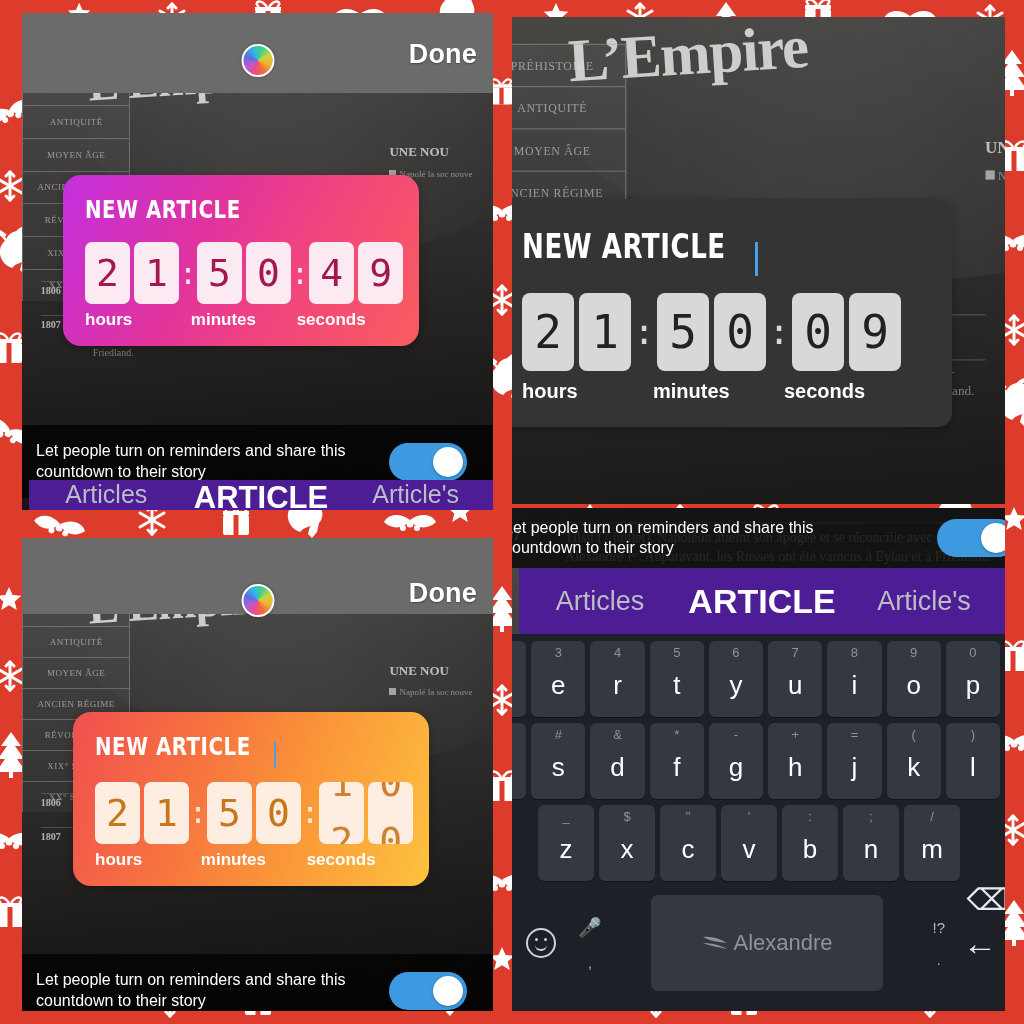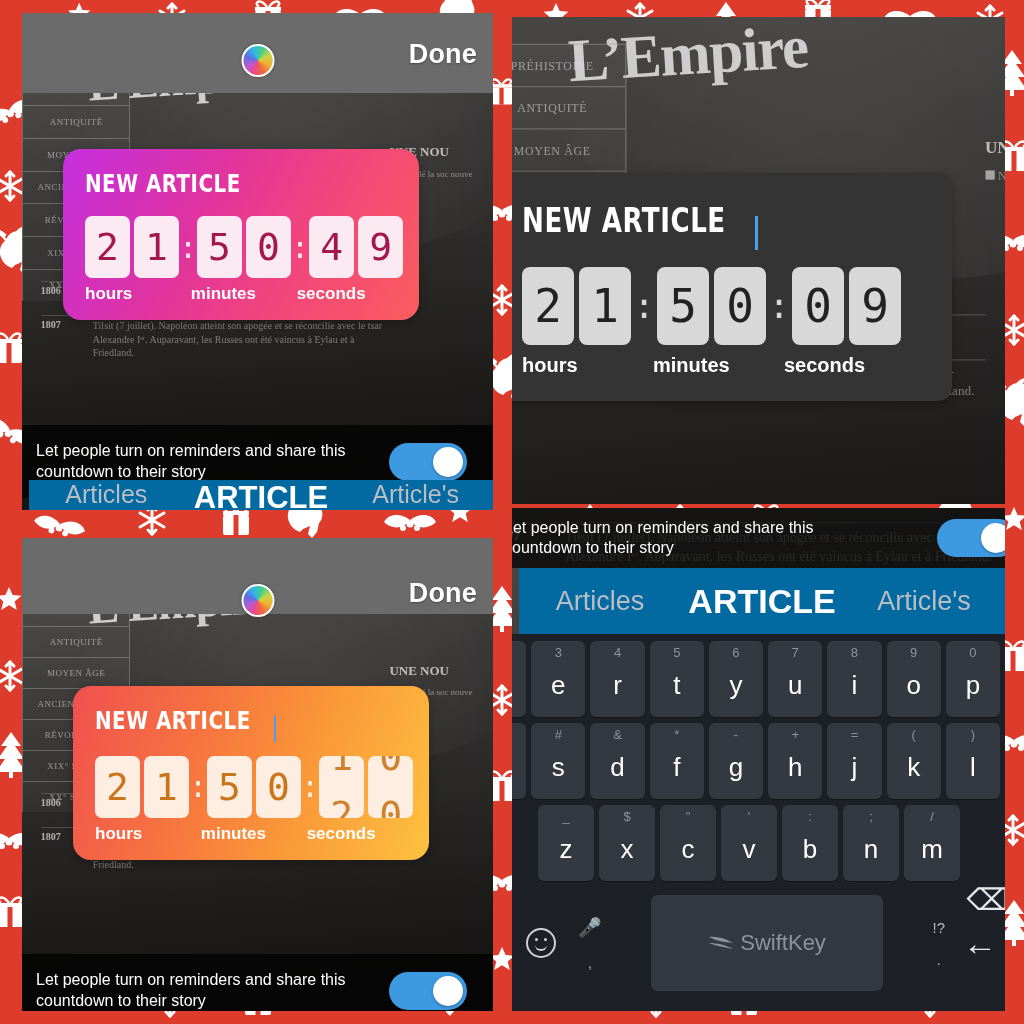--- a/index.html
+++ b/index.html
@@ -115,20 +115,21 @@
     white-space: nowrap;
   }
 
   
   .sticker {
     position: absolute;
     border-radius: 18px;
     z-index: 6;
     box-shadow: 0 2px 10px rgba(0,0,0,.28);
     padding: 20px 22px 16px 22px;
+    margin-top: 26px;
   }
   .sticker.pink {
     background: linear-gradient(118deg,#c42fe0 0%,#e0339f 38%,#f0437f 62%,#fa5d5d 100%);
   }
   .sticker.orange {
     background: linear-gradient(110deg,#f0504f 0%,#f7743f 35%,#fa9638 62%,#fdc23f 100%);
   }
   .sticker.dark {
     background: #343434;
     border-radius: 14px;
@@ -204,21 +205,21 @@
     position: absolute;
     background: #fff;
     border-radius: 50%;
     top: 50%; transform: translateY(-50%);
     box-shadow: 0 1px 3px rgba(0,0,0,.3);
   }
 
   
   .suggest {
     position: absolute; left: 7px; right: 0;
-    background: #0369a1;
+    background: #4c1d95;
     display: flex; align-items: center;
     z-index: 7;
   }
   .suggest span {
     flex: 1; text-align: center;
     color: #b9bec4;
     white-space: nowrap;
   }
   .suggest span.active { color: #fff; font-weight: bold; }
 
@@ -734,21 +735,21 @@
         </div>
         <div class="km">
           <div class="up" style="font-size:19px">🎤</div>
           <div class="dn" style="margin-top:16px">,</div>
         </div>
       </div>
       <div class="spacebar" style="width:232px;height:96px">
         <svg width="26" height="18" viewBox="0 0 26 18">
             <path d="M1 3 C8 2 17 4 25 9 C17 8 8 7 1 3 Z M1 9 C9 9 18 11 25 15 C17 13 8 12 1 9 Z" fill="#8d939c"></path>
           </svg>
-        <span>SwiftKey</span>
+        <span>Alexandre</span>
       </div>
       <div style="display:flex;align-items:center;gap:18px;margin-right:-6px">
         <div class="km">
           <div class="up">!?</div>
           <div class="dn" style="margin-top:16px">.</div>
         </div>
         <div style="font-size:34px;color:#e6e9ec;line-height:1">←</div>
       </div>
     </div>
   </div>

